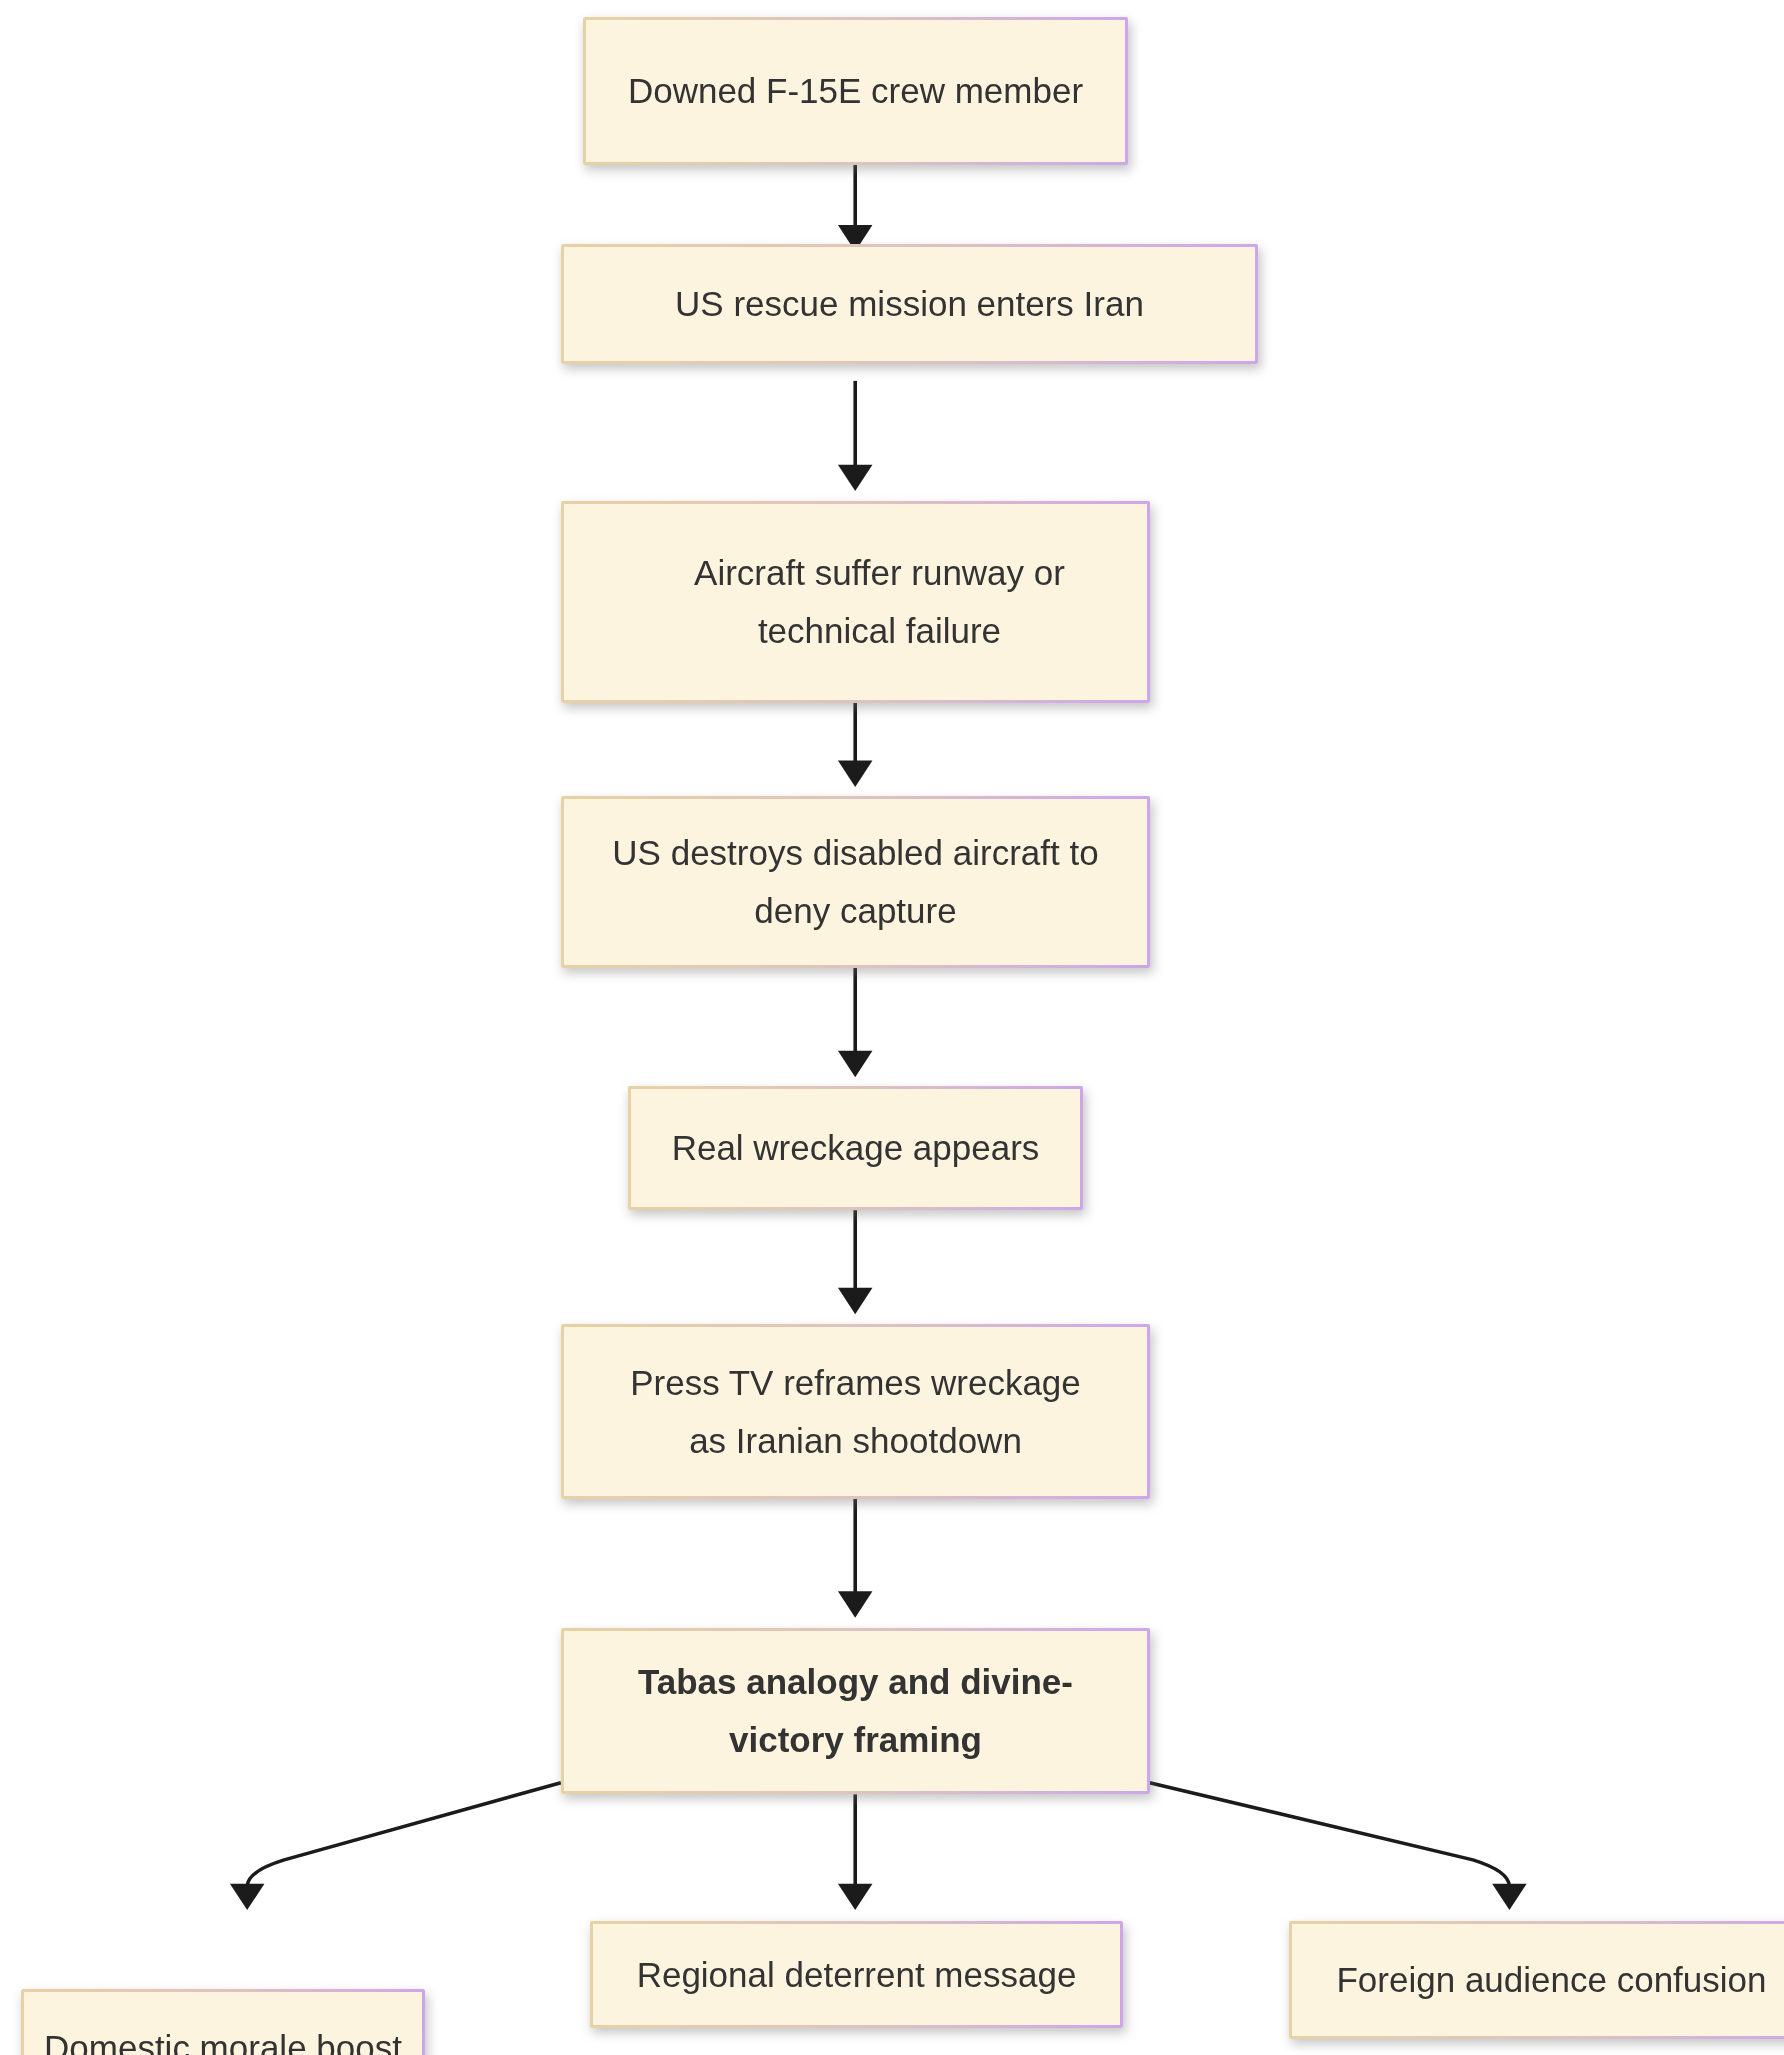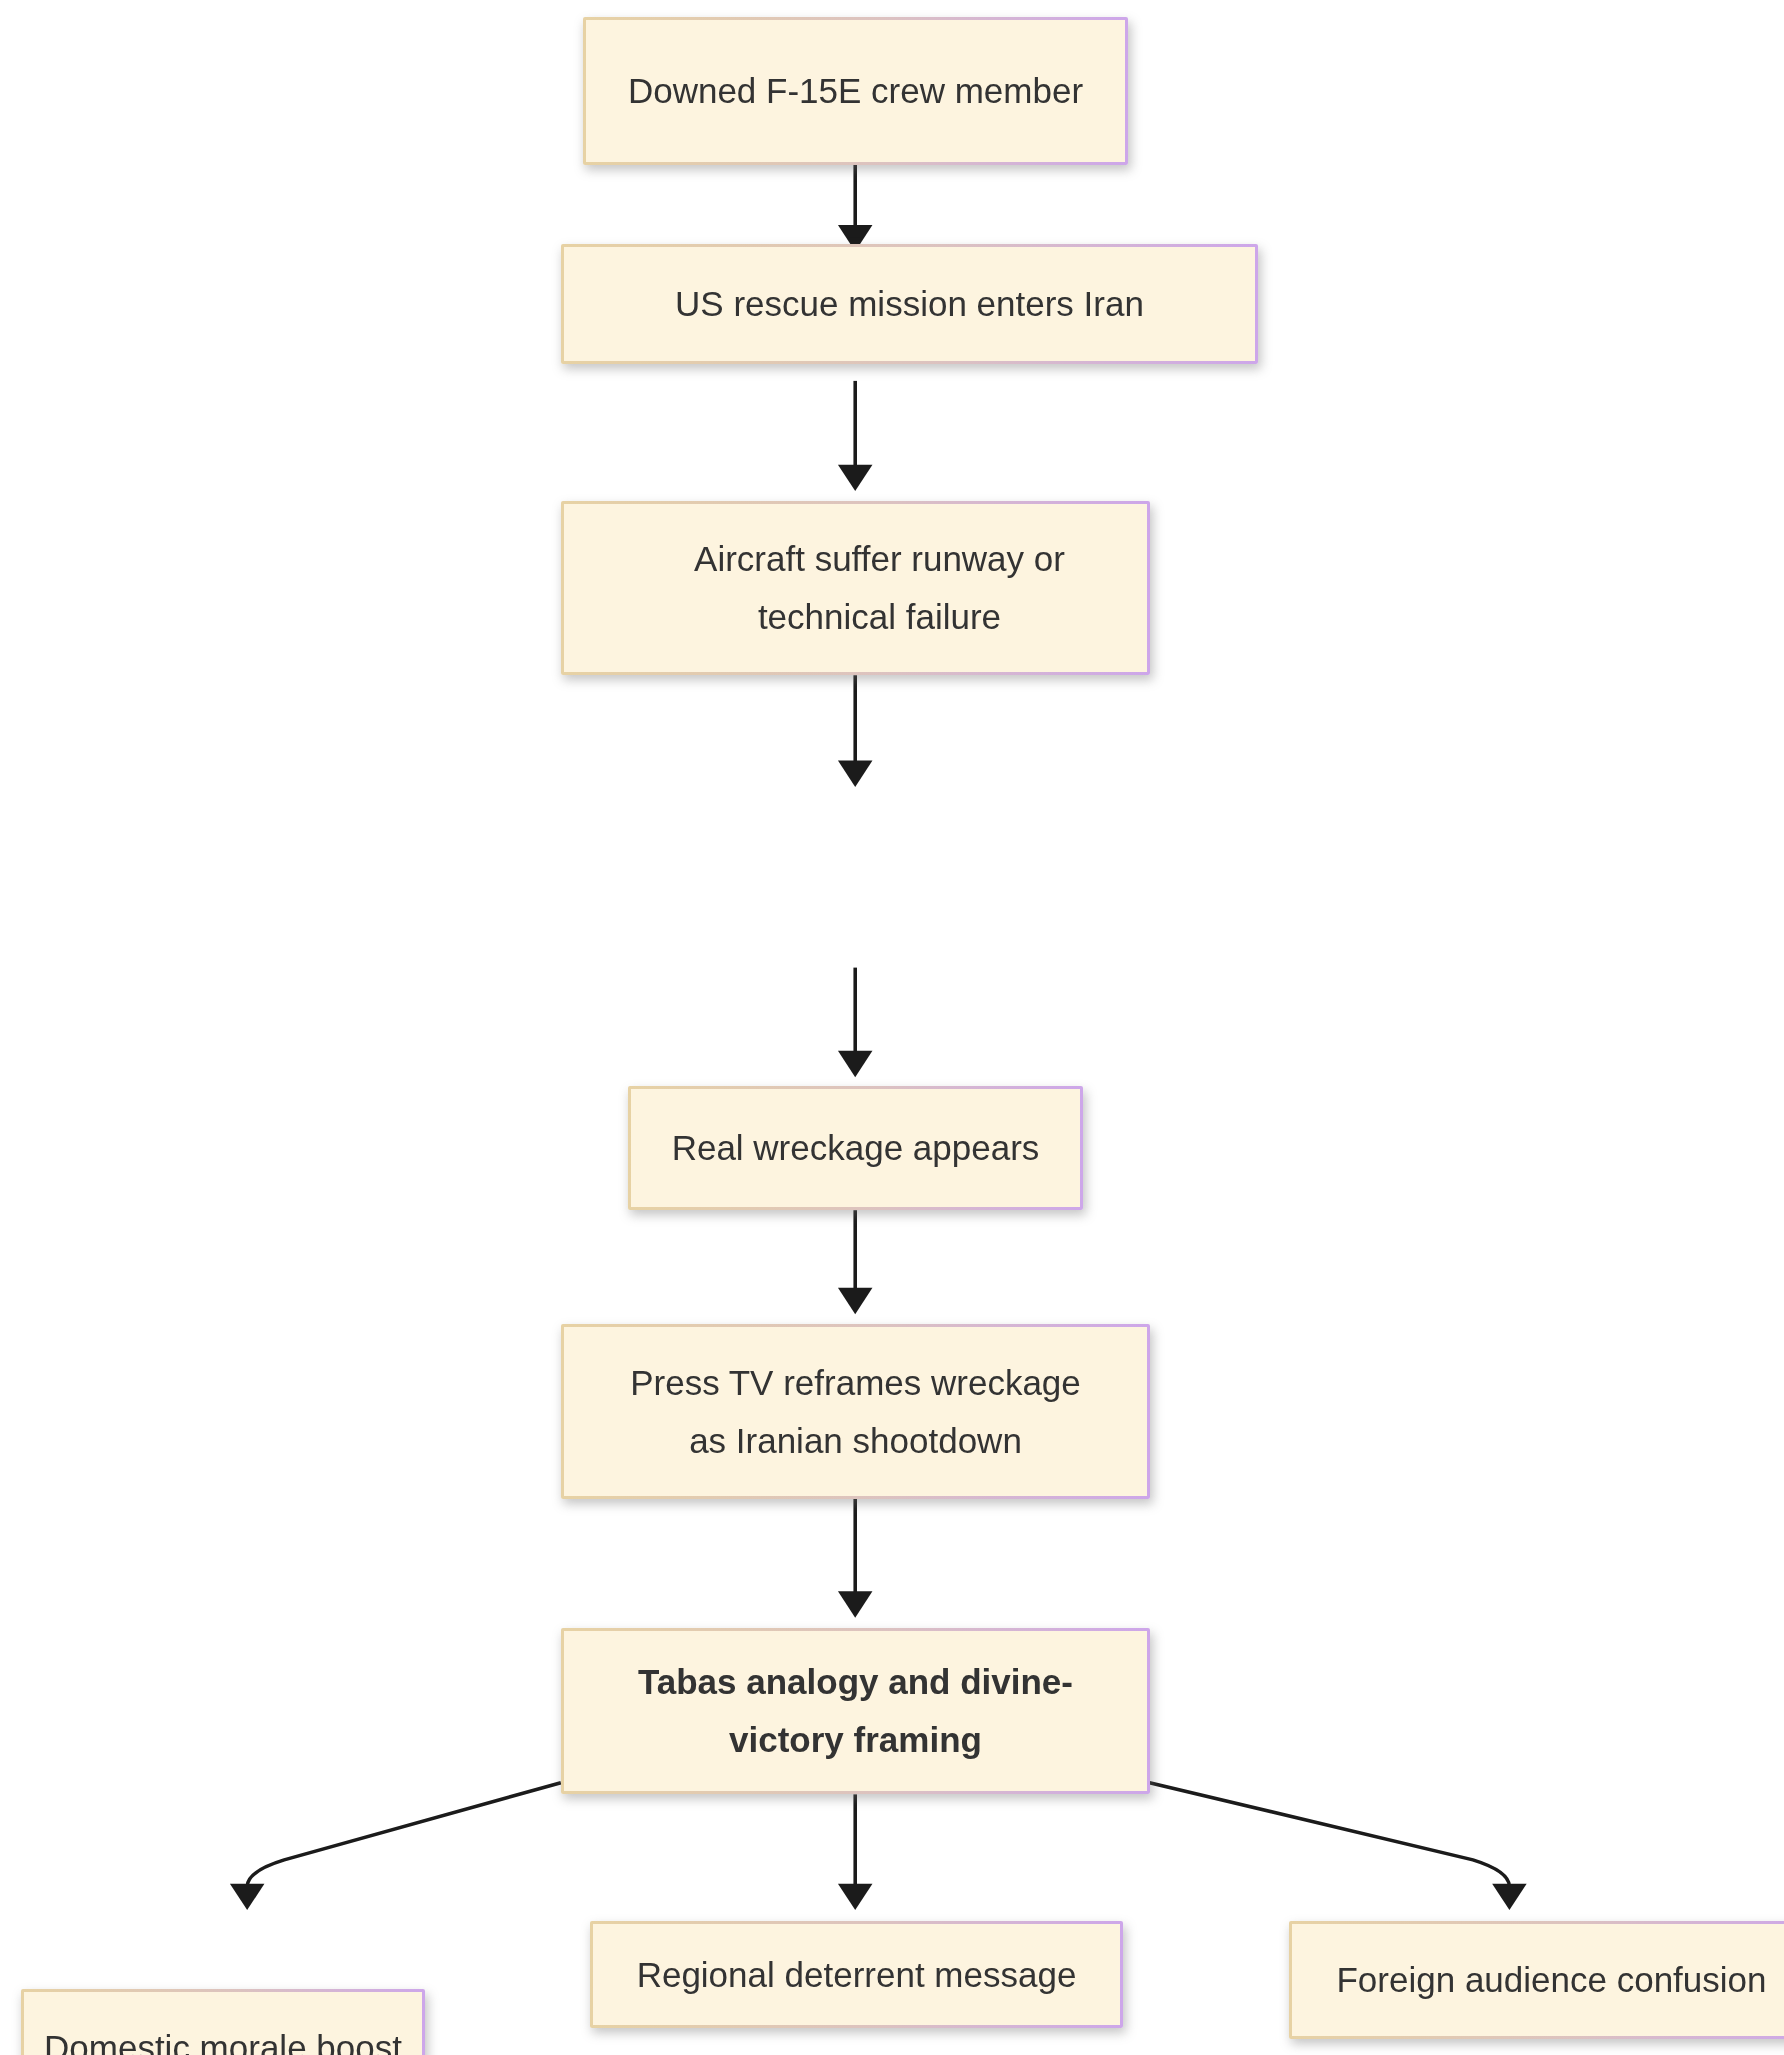--- a/index.html
+++ b/index.html
@@ -94,23 +94,25 @@
     <g>
       <path d="M 2265 3512 L 2902 3664 Q 2973 3686 2974 3716"></path>
       <polygon points="2940,3711 3008,3711 2974,3763" fill="#1b1b1b" stroke="none"></polygon>
     </g>
   </svg>
 
   <div class="node" style="left:583px; top:17px;  width:545px; height:148px;">Downed F-15E crew member</div>
 
   <div class="node" style="left:561px; top:244px; width:697px; height:120px;">US rescue mission enters Iran</div>
 
-  <div class="node" style="left:561px; top:501px; width:589px; height:174px;padding-left:48px;">Aircraft suffer runway or
+  <div class="node" style="left:561px; top:501px; width:589px; height:202px;padding-left:48px;">Aircraft suffer runway or
 technical failure</div>
 
+  <div class="node" style="left:561px; top:796px; width:589px; height:172px;">US destroys disabled aircraft to
+deny capture</div>
 
   <div class="node" style="left:561px; top:1324px; width:589px; height:175px;">Press TV reframes wreckage
 as Iranian shootdown</div>
 
   <div class="node" style="left:628px; top:1086px; width:455px; height:124px;">Real wreckage appears</div>
 
   <div class="node" style="left:561px; top:1628px; width:589px; height:166px;font-weight:bold;">Tabas analogy and divine-
 victory framing</div>
 
   <div class="node" style="left:21px; top:1989px; width:404px; height:118px;">Domestic morale boost</div>

